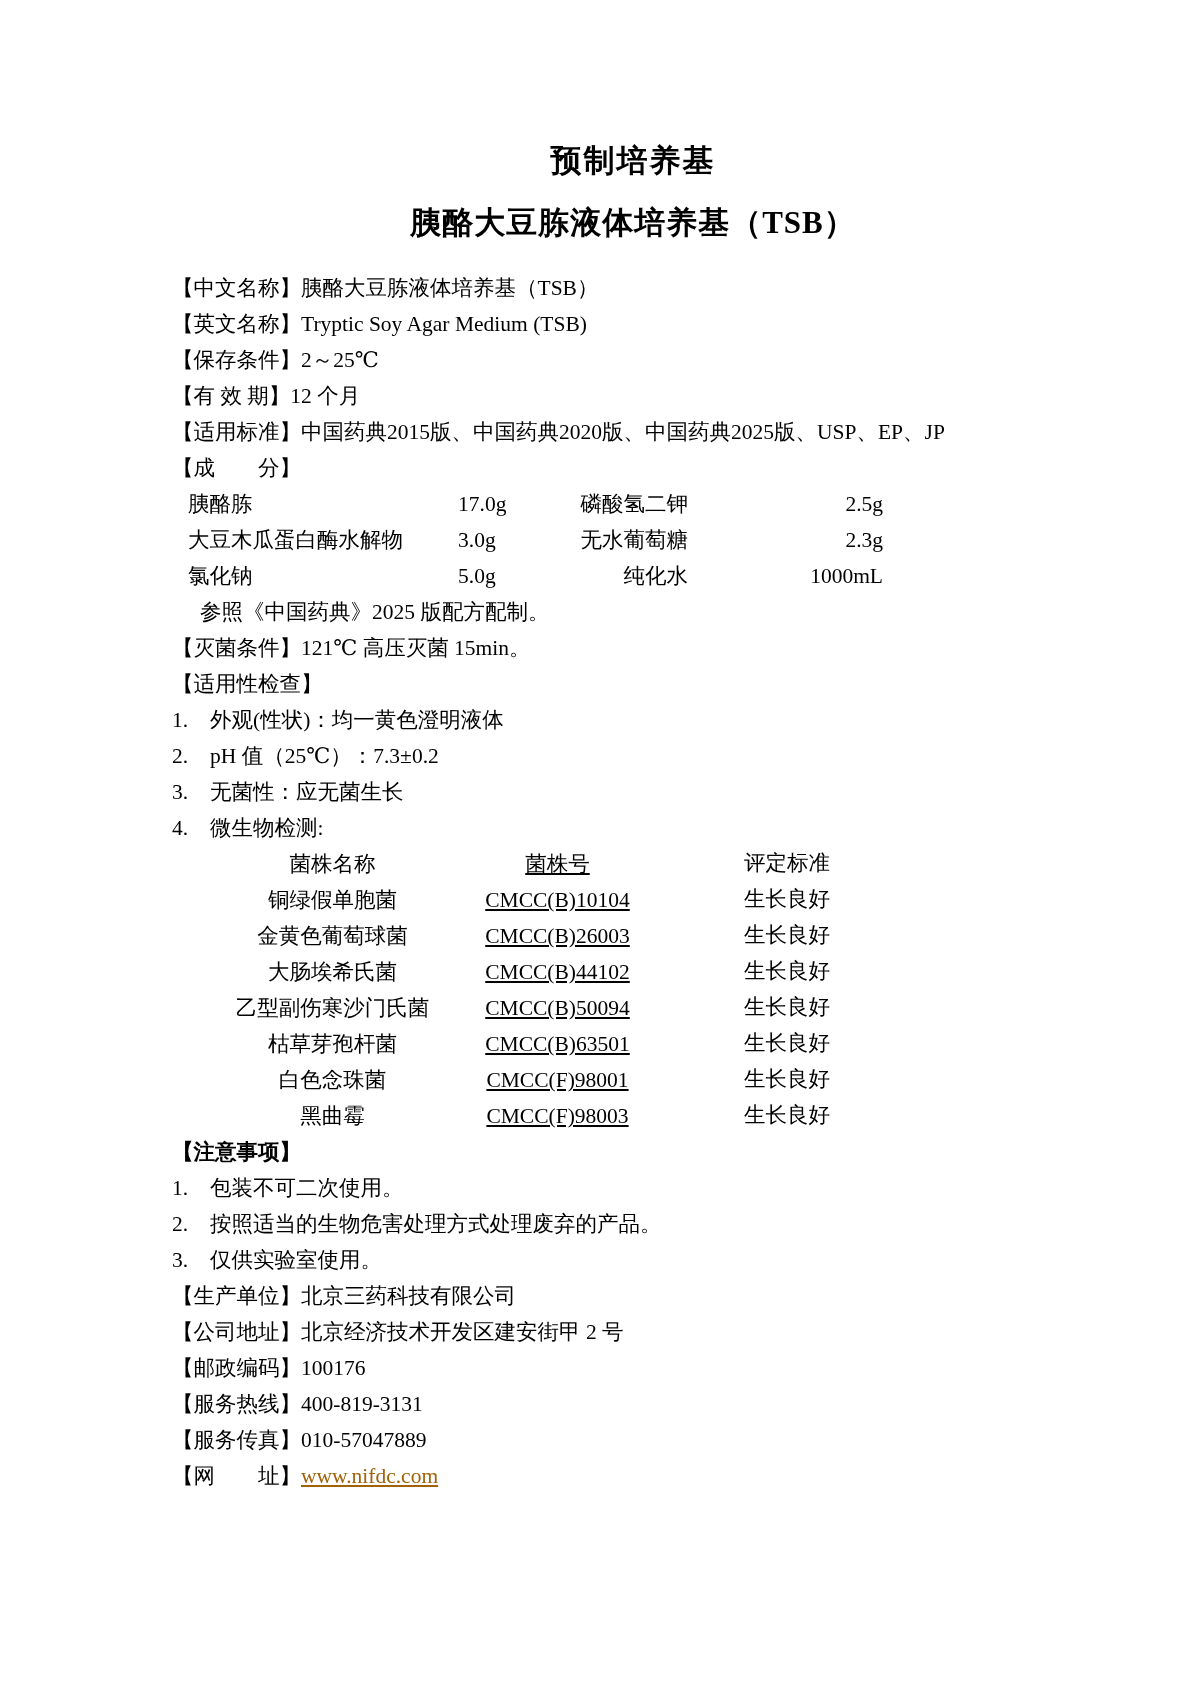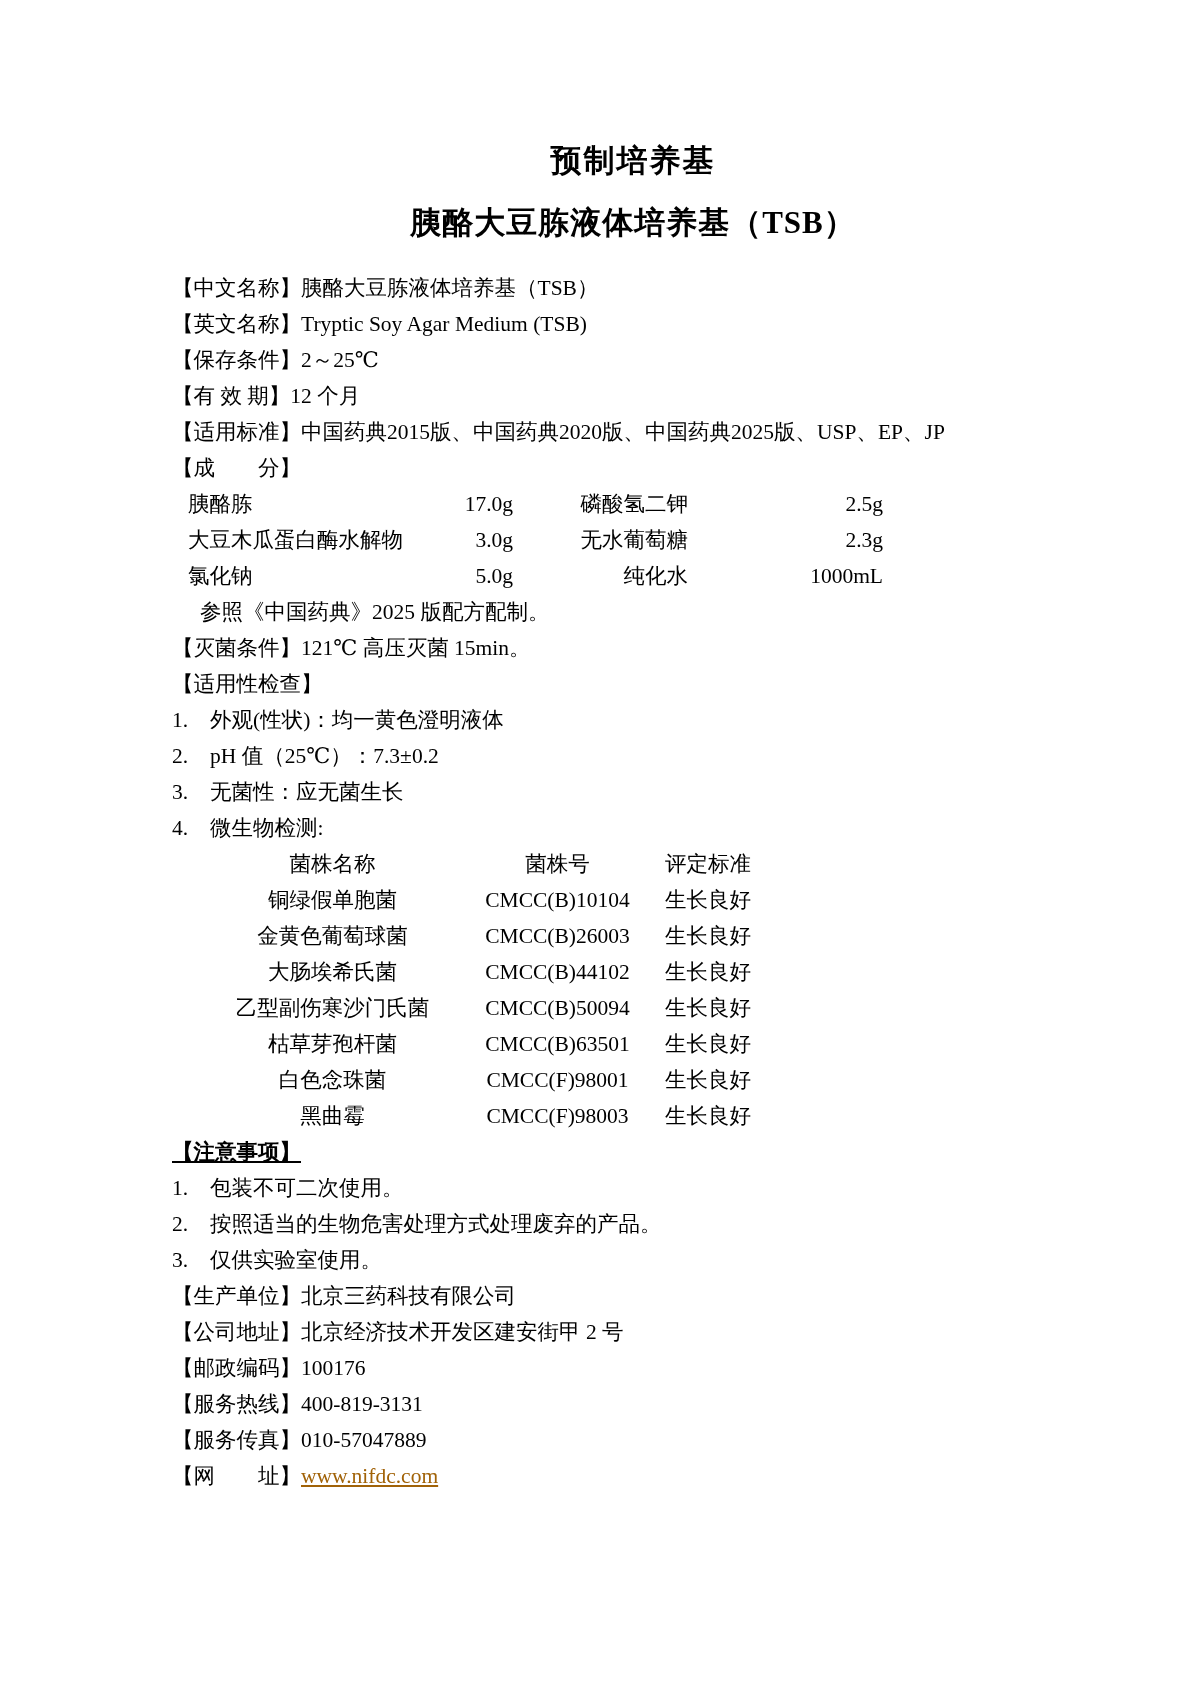--- a/index.html
+++ b/index.html
@@ -18,41 +18,41 @@
     text-align:center; line-height:38px; letter-spacing:2px;
   }
   .doc-subtitle {
     margin:24px 0 0 0; font-size:31px; font-weight:700;
     text-align:center; line-height:38px; letter-spacing:1px;
   }
   .body-block { margin-top:28px; font-size:21.5px; }
   .line { line-height:36px; white-space:nowrap; }
   .label { display:inline; }
   .value { display:inline; }
-  .bold { font-weight:700;text-decoration:underline; }
+  .bold { font-weight:700; }
 
   
   .comp-row { display:flex; margin-left:16px; width:695px; line-height:36px; }
   .c-name1 { width:270px; }
-  .c-qty1  { width:55px;  text-align:right; }
+  .c-qty1  { width:55px;  text-align:left; }
   .c-gap   { width:33px; }
   .c-name2 { width:142px;text-align:right; }
   .c-qty2  { flex:1; text-align:right; }
   .comp-note { margin-left:28px; line-height:36px; }
 
   
   .num-item { display:flex; line-height:36px; }
   .num-item .num { width:38px; }
   .num-item .txt { flex:1; white-space:nowrap; }
 
   
   .strain-row { display:flex; margin-left:43px; line-height:36px; }
   .s-c1 { width:235px; text-align:center; }
-  .s-c2 { width:215px; text-align:center; }
-  .s-c3 { width:165px; text-align:left; }
+  .s-c2 { width:215px; text-align:center;text-decoration:underline; }
+  .s-c3 { width:165px; text-align:right;font-family:Liberation Mono, monospace; }
 
   .link { color:#a16207; text-decoration:underline; cursor:pointer; }
 </style>
 </head>
 <body>
 
 <div class="page">
 
   <h1 class="doc-title">预制培养基</h1>
   <h2 class="doc-subtitle">胰酪大豆胨液体培养基（TSB）</h2>

